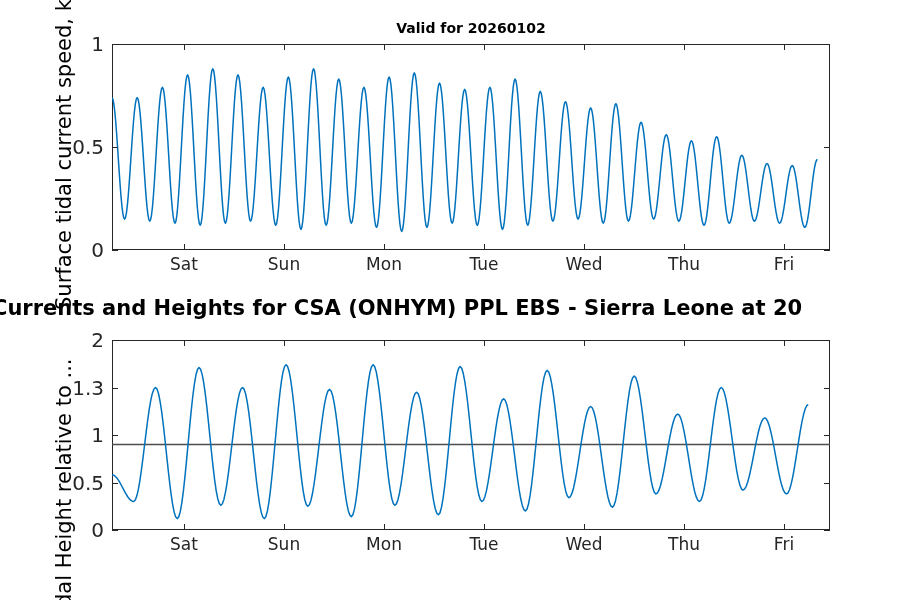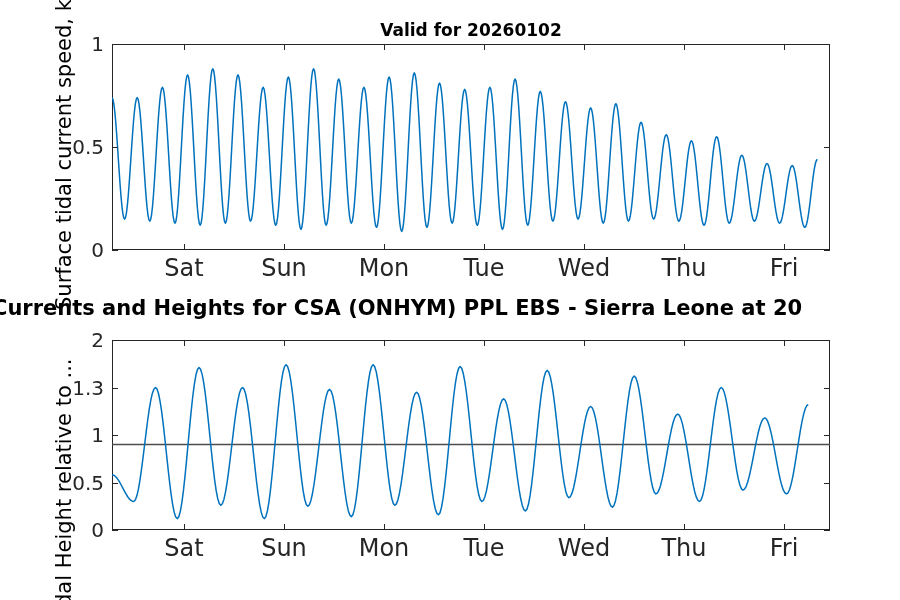--- a/index.html
+++ b/index.html
@@ -70,21 +70,21 @@
     box-sizing: border-box;
     background: #ffffff;
   }
 
   .subtitle {
     position: absolute;
     left: 0;
     right: 0;
     top: -24px;
     text-align: center;
-    font-size: 17px;
+    font-size: 14px;
     font-weight: bold;
     color: #000000;
     white-space: nowrap;
   }
 
   .plot-svg {
     position: absolute;
     inset: 0;
     width: 100%;
     height: 100%;
@@ -97,21 +97,21 @@
     background: #262626;
   }
   .tick-x-b { width: 1.2px; height: 6px; bottom: 0; }
   .tick-x-t { width: 1.2px; height: 6px; top: 0; }
   .tick-y-l { height: 1.2px; width: 6px; left: 0; }
   .tick-y-r { height: 1.2px; width: 6px; right: 0; }
 
   
   .xticklabel {
     position: absolute;
-    font-size: 24px;
+    font-size: 17px;
     color: #262626;
     transform: translateX(-50%);
     white-space: nowrap;
   }
   .xticklabel-top    { top: 210px; }
   .xticklabel-bottom { top: 194px; }
 
   .yticklabel {
     position: absolute;
     font-size: 20px;

